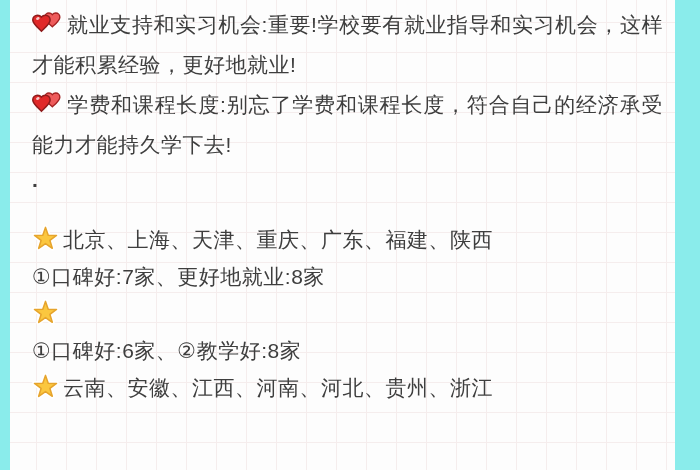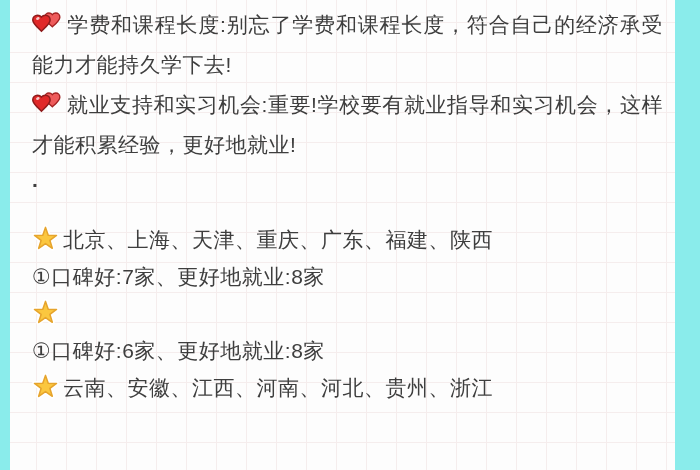--- a/index.html
+++ b/index.html
@@ -36,31 +36,31 @@
   <div class="card">
     <div class="content" style="color: rgb(62, 62, 62);">
 
       <p class="para">
         <span class="icon">
           <svg width="32" height="26" viewBox="0 0 34 26">
             <path transform="translate(12,0) scale(0.80)" fill="#ee5b5b" stroke="#a32222" stroke-width="1.8" d="M12 21.35l-1.45-1.32C5.4 15.36 2 12.28 2 8.5 2 5.42 4.42 3 7.5 3c1.74 0 3.41.81 4.5 2.09C13.09 3.81 14.76 3 16.5 3 19.58 3 22 5.42 22 8.5c0 3.78-3.4 6.86-8.55 11.54L12 21.35z"></path>
             <path transform="translate(-1,2) scale(0.92)" fill="#e02828" stroke="#8f1b1b" stroke-width="1.8" d="M12 21.35l-1.45-1.32C5.4 15.36 2 12.28 2 8.5 2 5.42 4.42 3 7.5 3c1.74 0 3.41.81 4.5 2.09C13.09 3.81 14.76 3 16.5 3 19.58 3 22 5.42 22 8.5c0 3.78-3.4 6.86-8.55 11.54L12 21.35z"></path>
             <ellipse cx="6.2" cy="8.2" rx="2" ry="1.4" fill="#ffffff" opacity="0.75" transform="rotate(-25 6.2 8.2)"></ellipse>
           </svg>
-        </span><span>学费和课程长度:别忘了学费和课程长度，符合自己的经济承受能力才能持久学下去!</span>
+        </span><span>就业支持和实习机会:重要!学校要有就业指导和实习机会，这样才能积累经验，更好地就业!</span>
       </p>
 
       <p class="para">
         <span class="icon">
           <svg width="32" height="26" viewBox="0 0 34 26">
             <path transform="translate(12,0) scale(0.80)" fill="#ee5b5b" stroke="#a32222" stroke-width="1.8" d="M12 21.35l-1.45-1.32C5.4 15.36 2 12.28 2 8.5 2 5.42 4.42 3 7.5 3c1.74 0 3.41.81 4.5 2.09C13.09 3.81 14.76 3 16.5 3 19.58 3 22 5.42 22 8.5c0 3.78-3.4 6.86-8.55 11.54L12 21.35z"></path>
             <path transform="translate(-1,2) scale(0.92)" fill="#e02828" stroke="#8f1b1b" stroke-width="1.8" d="M12 21.35l-1.45-1.32C5.4 15.36 2 12.28 2 8.5 2 5.42 4.42 3 7.5 3c1.74 0 3.41.81 4.5 2.09C13.09 3.81 14.76 3 16.5 3 19.58 3 22 5.42 22 8.5c0 3.78-3.4 6.86-8.55 11.54L12 21.35z"></path>
             <ellipse cx="6.2" cy="8.2" rx="2" ry="1.4" fill="#ffffff" opacity="0.75" transform="rotate(-25 6.2 8.2)"></ellipse>
           </svg>
-        </span><span>就业支持和实习机会:重要!学校要有就业指导和实习机会，这样才能积累经验，更好地就业!</span>
+        </span><span>学费和课程长度:别忘了学费和课程长度，符合自己的经济承受能力才能持久学下去!</span>
       </p>
 
       <div class="dot-line">.</div>
 
 
       <div class="cities">
 
         <p class="city-line">
           <span class="icon star-wrap">
             <svg width="27" height="27" viewBox="0 0 28 28">
@@ -72,21 +72,21 @@
         <p class="stat-line">①口碑好:7家、更好地就业:8家</p>
 
         <p class="city-line">
           <span class="icon star-wrap">
             <svg width="27" height="27" viewBox="0 0 28 28">
               <polygon fill="#fbc73f" stroke="#ffffff" stroke-width="5" stroke-linejoin="round" points="14,2.5 16.82,10.62 25.41,10.79 18.57,15.98 21.05,24.21 14,19.3 6.95,24.21 9.43,15.98 2.59,10.79 11.18,10.62"></polygon>
               <polygon fill="#fbc73f" stroke="#e6a42c" stroke-width="1.6" stroke-linejoin="round" points="14,2.5 16.82,10.62 25.41,10.79 18.57,15.98 21.05,24.21 14,19.3 6.95,24.21 9.43,15.98 2.59,10.79 11.18,10.62"></polygon>
             </svg>
           </span>
         </p>
-        <p class="stat-line">①口碑好:6家、更好地就业:8家</p>
+        <p class="stat-line">①口碑好:6家、②教学好:8家</p>
 
         <p class="city-line">
           <span class="icon star-wrap">
             <svg width="27" height="27" viewBox="0 0 28 28">
               <polygon fill="#fbc73f" stroke="#ffffff" stroke-width="5" stroke-linejoin="round" points="14,2.5 16.82,10.62 25.41,10.79 18.57,15.98 21.05,24.21 14,19.3 6.95,24.21 9.43,15.98 2.59,10.79 11.18,10.62"></polygon>
               <polygon fill="#fbc73f" stroke="#e6a42c" stroke-width="1.6" stroke-linejoin="round" points="14,2.5 16.82,10.62 25.41,10.79 18.57,15.98 21.05,24.21 14,19.3 6.95,24.21 9.43,15.98 2.59,10.79 11.18,10.62"></polygon>
             </svg>
           </span><span>云南、安徽、江西、河南、河北、贵州、浙江</span>
         </p>
 

